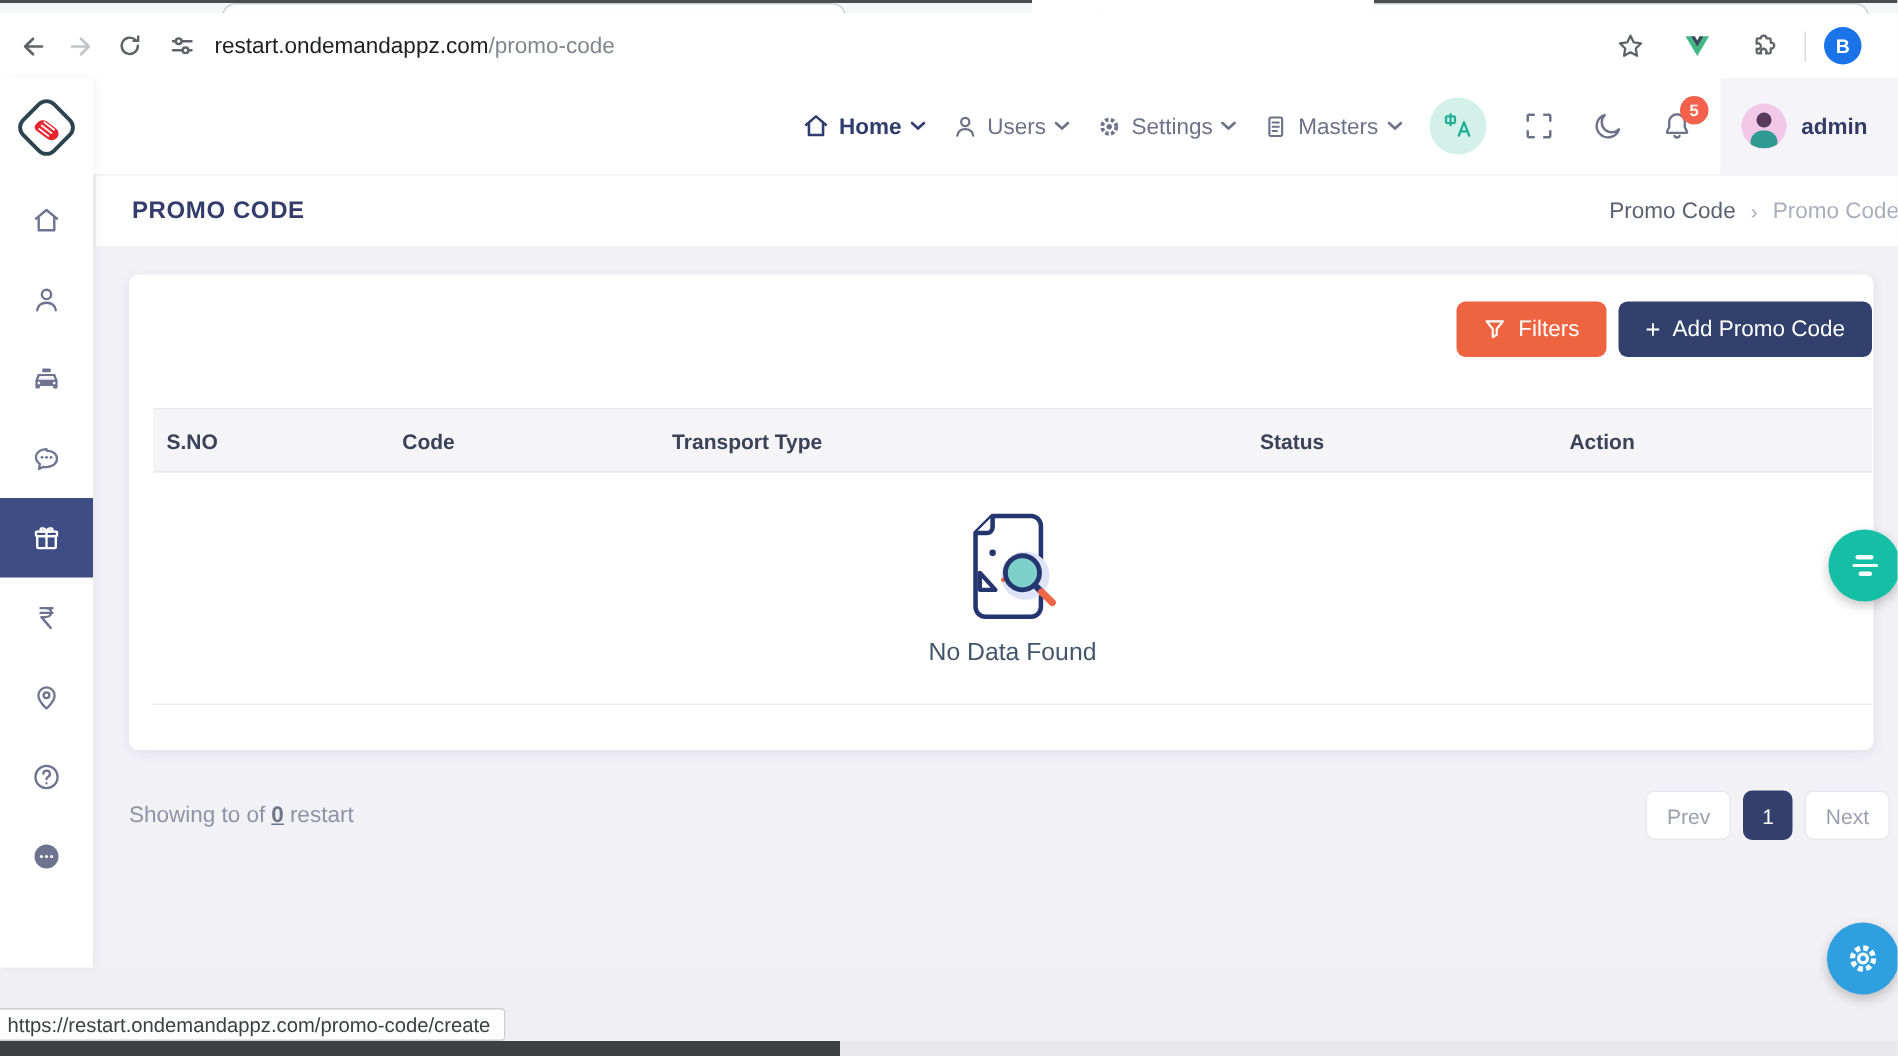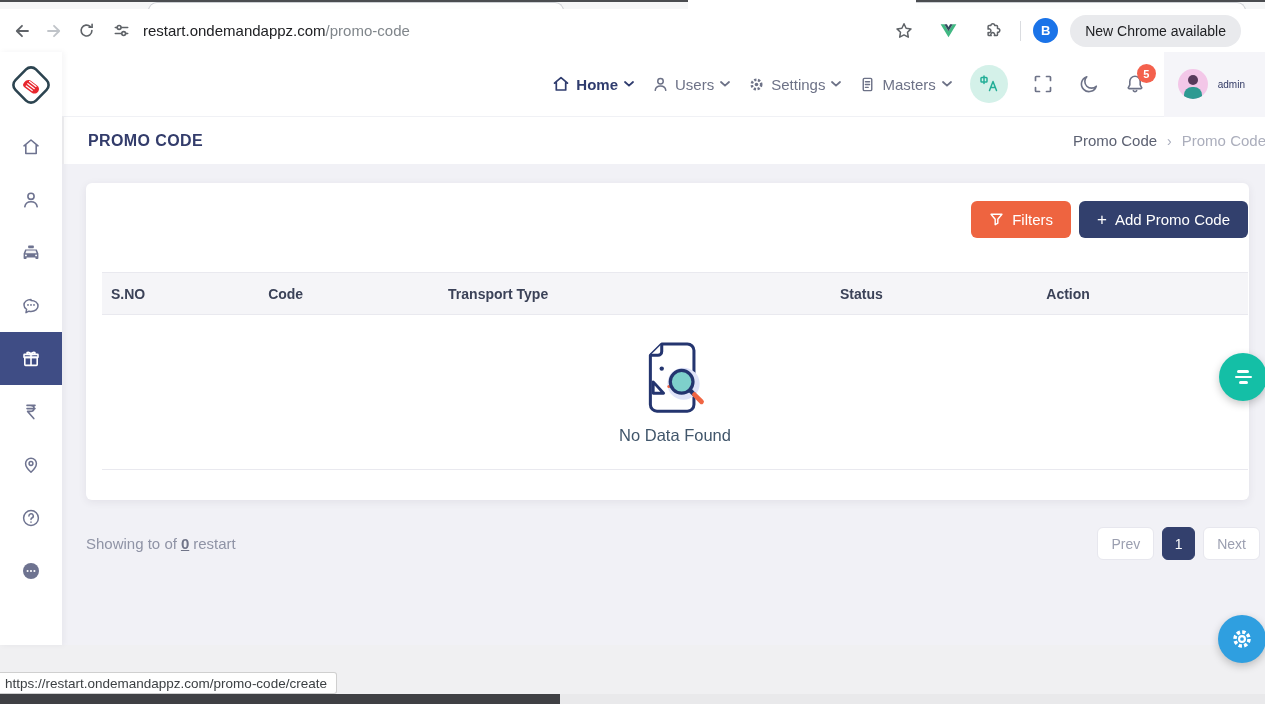--- a/index.html
+++ b/index.html
@@ -37,21 +37,21 @@
   .menu-item { display:flex; align-items:center; gap:6px; color:#6d7287; font-size:15px; cursor:pointer; }
   .menu-item.active { color:#2f3c6e; font-weight:bold;text-align:center; }
   #nav-icons { display:flex; align-items:center; gap:24px; margin:0 18px 0 2px; color:#6d7287; }
   .nav-icon-btn { position:relative; display:flex; align-items:center; justify-content:center; cursor:pointer; }
   .translate-circle { width:38px; height:38px; border-radius:50%; background:#d4f1e9; display:flex; align-items:center; justify-content:center; }
   .badge { position:absolute; top:-9px; right:-10px; min-width:19px; height:19px; border-radius:50%; background:#f4614d; color:#fff; font-size:11px; font-weight:bold; display:flex; align-items:center; justify-content:center; }
   #user-box { height:65px; background:#f5f5f9; display:flex; align-items:center; gap:10px; padding:0 20px 0 14px; cursor:pointer; }
   .avatar { width:30px; height:30px; border-radius:50%; background:#f3c7e8; position:relative; overflow:hidden; }
   .avatar .head { position:absolute; left:10px; top:6px; width:10px; height:10px; border-radius:50%; background:#583a5b; }
   .avatar .body { position:absolute; left:6px; top:18px; width:18px; height:12px; border-radius:8px 8px 0 0; background:#2e9a92; }
-  #user-name { font-size:10px; font-weight:normal; color:#333b66; }
+  #user-name { font-size:15px; font-weight:bold; color:#333b66; }
 
   
   #page-titlebar { position:absolute; left:64px; top:117px; width:1203px; height:47px; background:#fff; display:flex; align-items:center; justify-content:space-between; padding:0 1px 0 24px; z-index:1; }
   #page-title { font-size:16px; font-weight:bold; color:#333c6b; letter-spacing:.4px; }
   #breadcrumb { display:flex; align-items:center; font-size:15px; white-space:nowrap; }
   .crumb-parent { color:#5c6172; }
   .crumb-sep { color:#a9adbd; margin:0 10px; font-size:14px; }
   .crumb-current { color:#abaebc; }
 
   
@@ -141,21 +141,20 @@
             <polygon points="6,3 10,9.8 14,3 11.5,3 10,5.7 8.5,3" fill="#35495e"></polygon>
           </svg>
       </div>
       <div class="tb-btn">
         <svg width="20" height="20" viewBox="0 0 20 20" fill="none" stroke="currentColor" stroke-width="1.5" stroke-linejoin="round">
             <path d="M7 4.6h1.9a1.9 1.9 0 1 1 3.8 0h1.9c.5 0 .9.4.9.9v2a1.9 1.9 0 1 1 0 3.7v2.5c0 .5-.4.9-.9.9h-2.3a1.9 1.9 0 1 0-3.1 0H7c-.5 0-.9-.4-.9-.9v-2.3a1.9 1.9 0 1 0 0-3.3V5.5c0-.5.4-.9.9-.9z"></path>
           </svg>
       </div>
       <div class="v-sep"></div>
       <div class="profile-b">B</div>
-      <div class="update-pill">New Chrome available</div>
       <div class="menu-dots">⋮</div>
     </div>
   </div>
 </div>
 
 <div id="app-sidebar">
   <div id="logo">
     <svg width="48" height="48" viewBox="0 0 48 48">
       <rect x="9.5" y="9.5" width="29" height="29" rx="7" transform="rotate(45 24 24)" fill="#fff" stroke="#2c4450" stroke-width="2.6"></rect>
       <path d="M16.5 22.5c2-3.4 5.4-4.4 8-2.3l5.6 4.3c2.1 1.6 2.6 4.2 1 6.2s-4.2 2.5-6.3 1l-6.8-5c-1.8-1.4-2.5-2.7-1.5-4.2z" fill="#e8262d"></path>

